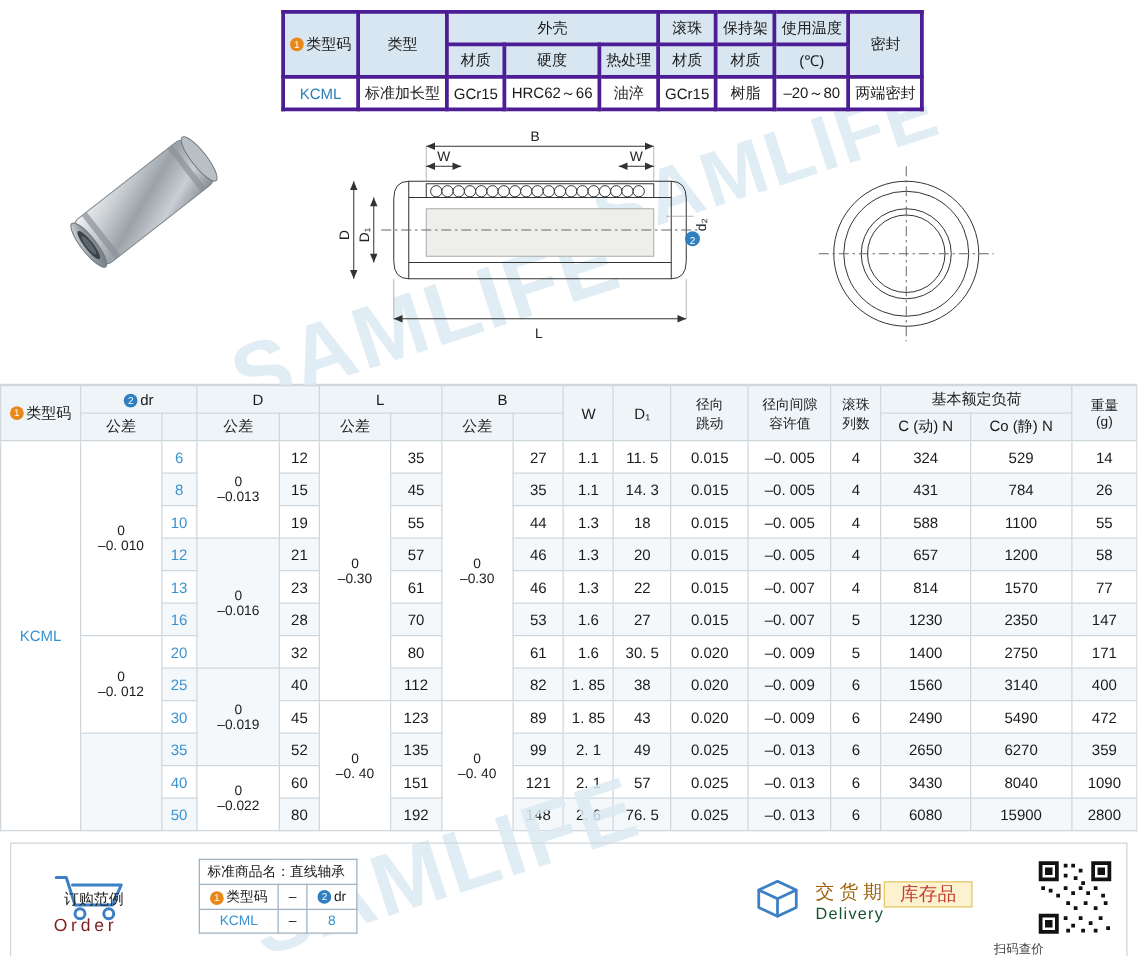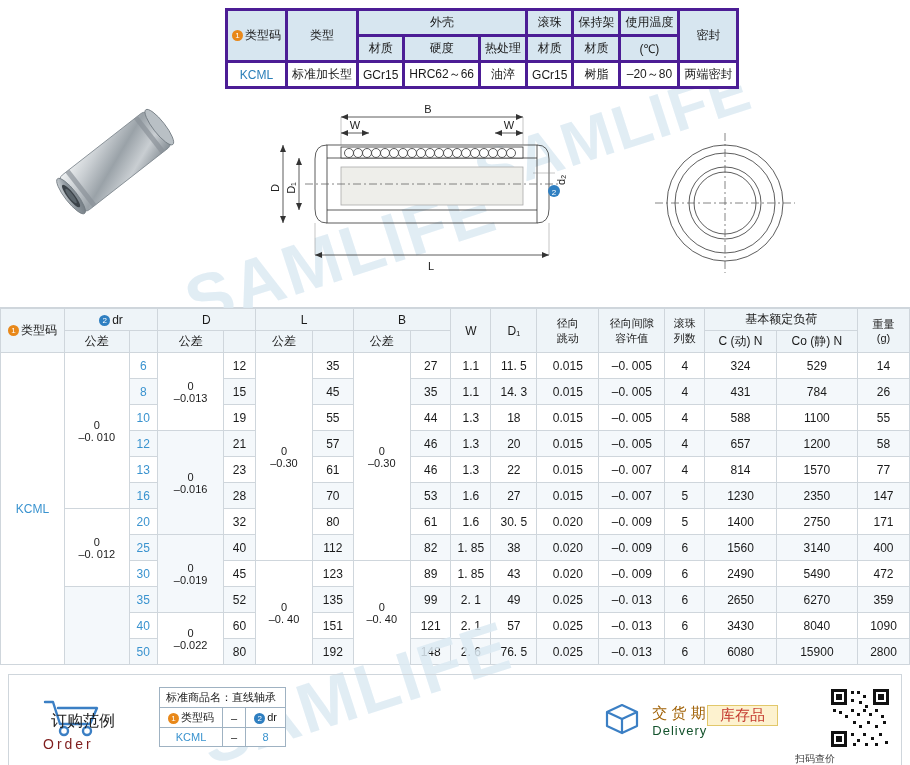--- a/index.html
+++ b/index.html
@@ -524,21 +524,21 @@
   <div class="order-icon">
     <svg width="78" height="44" viewBox="0 0 78 44">
       <g fill="none" stroke="#3b7fc4" stroke-width="2.4" stroke-linecap="round" stroke-linejoin="round">
         <path d="M8 9 h8 l7 22 h30 l7 -16 h-39"></path>
         <circle cx="27" cy="38" r="4"></circle>
         <circle cx="50" cy="38" r="4"></circle>
       </g>
     </svg>
   </div>
   <div class="order-label">
-    <div style="font-size:16px;color:#222;margin-left:14px">订购范例</div>
+    <div style="font-size:12px;color:#222;margin-left:14px">订购范例</div>
     <div style="font-size:14px;color:#7f1d1d;letter-spacing:3px;margin-left:6px;margin-top:4px">Order</div>
   </div>
 
   <table class="order">
     <tbody>
         <tr>
       <td class="hdr" colspan="3" style="text-align:left;padding-left:6px"><span>标准商品名：</span><span>直线轴承</span></td>
     </tr>
     <tr>
       <td class="hdr"><span class="badge1">1</span><span>类型码</span></td>

